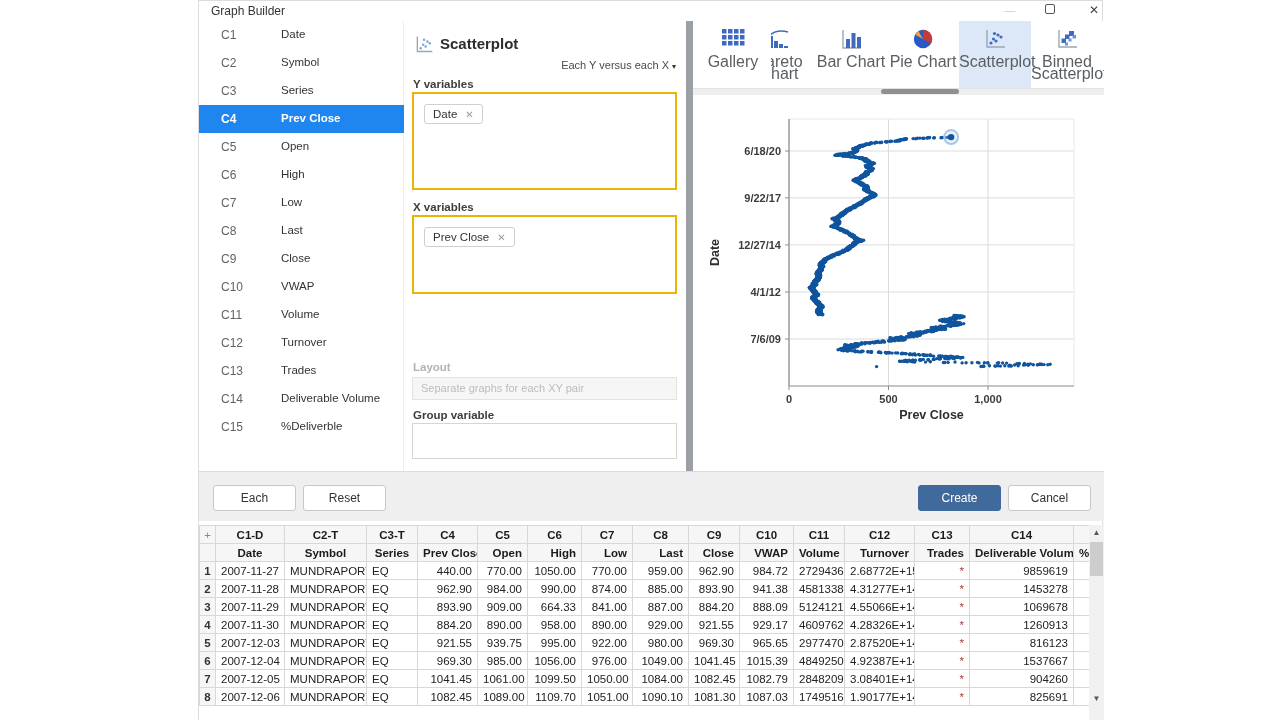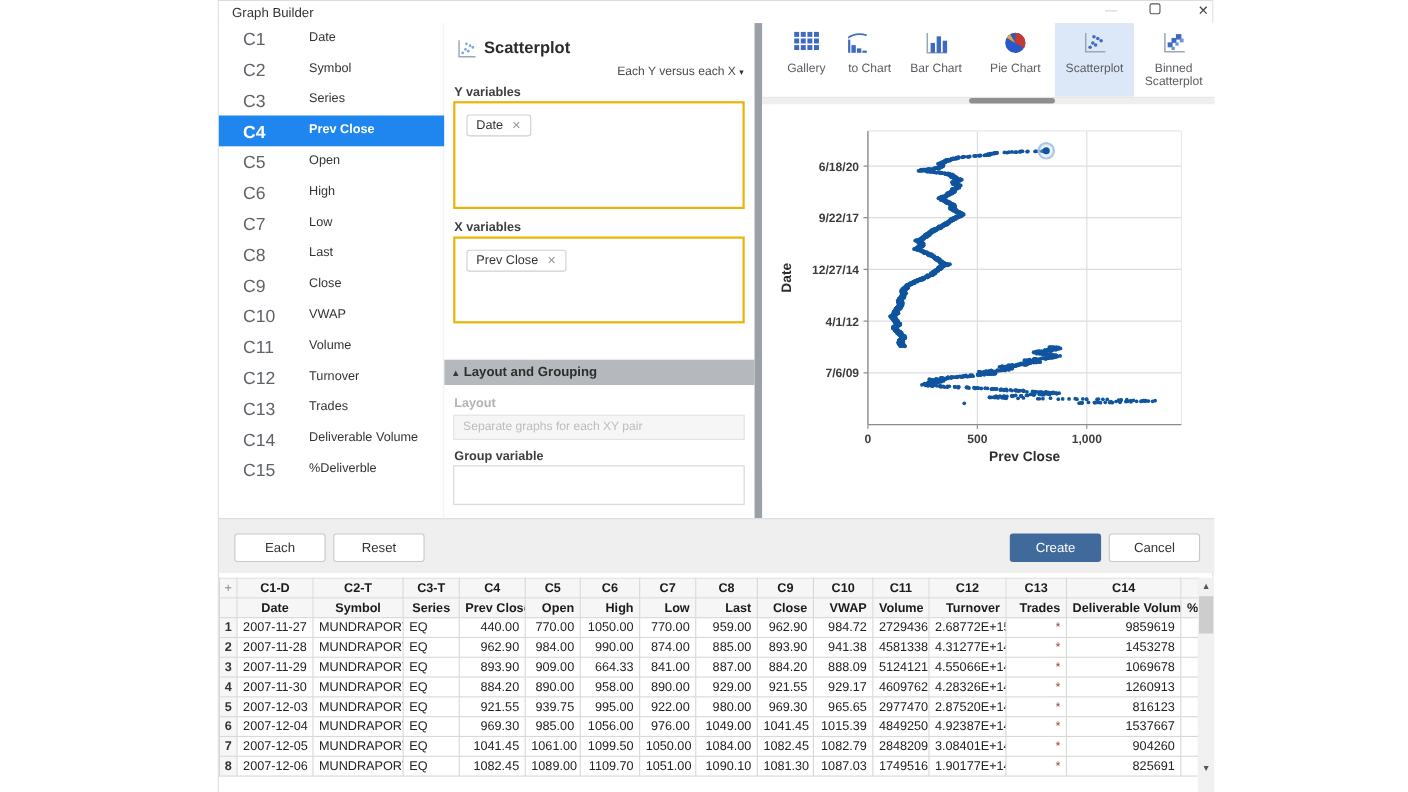--- a/index.html
+++ b/index.html
@@ -9,21 +9,21 @@
   .titlebar{position:absolute;left:0;top:0;width:100%;height:20px;border-bottom:1px solid #ececec;background:#fff;}
   .title{position:absolute;left:12px;top:3px;font-size:12px;color:#333;}
   .winbtn{position:absolute;top:0;width:30px;height:19px;text-align:center;line-height:19px;font-size:11px;color:#444;}
   .winbtn.min{left:796px;color:#c9c9c9;}
   .winbtn.max{left:836px;}
   .winbtn.max span{display:inline-block;width:8px;height:8px;border:1px solid #555;border-radius:2px;}
   .winbtn.close{left:880px;font-size:12px;}
   
   .cols-panel{position:absolute;left:0;top:20px;width:205px;height:450px;background:#fff;border-right:1px solid #ededed;box-sizing:border-box;}
   .col-row{position:absolute;left:0;width:205px;height:28px;cursor:pointer;}
-  .col-row .cid{position:absolute;left:22px;top:7px;font-size:16px;color:#5f6368;}
+  .col-row .cid{position:absolute;left:22px;top:7px;font-size:12px;color:#5f6368;}
   .col-row .cname{position:absolute;left:82px;top:7px;font-size:11.5px;color:#333;}
   .col-row.sel{background:#1e86ee;}
   .col-row.sel .cid,.col-row.sel .cname{color:#fff;font-weight:bold;}
   
   .mid-panel{position:absolute;left:205px;top:20px;width:282px;height:450px;background:#fff;}
   .sp-header{position:absolute;left:10px;top:12px;height:22px;}
   .sp-title{position:absolute;left:26px;top:2px;font-size:15px;font-weight:bold;color:#2c2c2c;white-space:nowrap;}
   .sp-icon{position:absolute;left:0;top:1px;}
   .mode-row{position:absolute;right:10px;top:38px;font-size:11px;color:#4a4a4a;white-space:nowrap;}
   .mode-row .caret{font-size:8px;color:#333;margin-left:3px;}
@@ -38,21 +38,21 @@
   .grp-label{position:absolute;left:9px;top:388px;font-size:11.5px;font-weight:bold;color:#3d3d3d;}
   .grp-box{position:absolute;left:8px;top:402px;width:265px;height:36px;background:#fff;border:1px solid #d5d5d5;box-sizing:border-box;}
   .vscroll{position:absolute;left:487px;top:20px;width:7px;height:450px;background:#f0f0f0;}
   .vscroll .thumb{position:absolute;left:0;top:0;width:7px;height:450px;background:#9aa0a6;}
   
   .right-panel{position:absolute;left:494px;top:20px;width:411px;height:450px;background:#fff;}
   .gallery{position:absolute;left:0;top:0;width:411px;height:68px;border-bottom:1px solid #e3e3e3;box-sizing:border-box;}
   .tile{position:absolute;top:0;width:72px;height:67px;text-align:center;cursor:pointer;}
   .tile.sel{background:#dce8f7;}
   .tile .ticon{margin-top:7px;height:26px;}
-  .tile .tlabel{font-size:11px;color:#5a5e63;line-height:12px;margin-top:2px;}
+  .tile .tlabel{font-size:16px;color:#5a5e63;line-height:12px;margin-top:2px;}
   .gal-clip{position:absolute;left:78px;top:0;width:333px;height:67px;overflow:hidden;}
   .gal-inner{position:absolute;left:-28px;top:0;height:67px;width:400px;}
   .gal-hscroll{position:absolute;left:0;top:68px;width:411px;height:6px;background:#eee;}
   .gal-hscroll .hthumb{position:absolute;left:188px;top:0;width:78px;height:5px;background:#8f8f8f;border-radius:3px;}
   .chart-area{position:absolute;left:0;top:74px;width:411px;height:346px;background:#fff;}
   
   .tooltip{position:absolute;left:211px;top:58px;width:100px;background:#f5f5f5;border:1px solid #c2c2c2;border-radius:3px;box-shadow:2px 3px 6px rgba(0,0,0,0.25);padding:7px 9px;font-size:11.5px;color:#3a3a3a;z-index:5;}
   .tooltip .tail{position:absolute;left:40px;top:-6px;width:10px;height:10px;background:#f5f5f5;border-left:1px solid #c2c2c2;border-top:1px solid #c2c2c2;transform:rotate(45deg);}
   .tooltip .row1{color:#6b6b6b;font-size:11px;margin-bottom:3px;white-space:nowrap;}
   .tooltip .dot{display:inline-block;width:7px;height:7px;border-radius:50%;background:#10559e;margin-right:6px;}
@@ -173,21 +173,20 @@
         <span>Each Y versus each X</span><span class="caret">▾</span>
       </div>
       <div class="fld-label" style="top:57px">Y variables</div>
       <div class="drop-box" style="top:71px;height:98px;">
         <span class="chip"><span>Date</span><span class="x">✕</span></span>
       </div>
       <div class="fld-label" style="top:180px">X variables</div>
       <div class="drop-box" style="top:194px;height:79px;">
         <span class="chip"><span>Prev Close</span><span class="x">✕</span></span>
       </div>
-      <div class="sect-bar"><span class="tri">▴</span><span>Layout and Grouping</span></div>
       <div class="dis-label">Layout</div>
       <div class="dis-select">Separate graphs for each XY pair</div>
       <div class="grp-label">Group variable</div>
       <div class="grp-box"></div>
     </div>
 
     <div class="vscroll">
         <div class="thumb"></div>
       </div>
 

